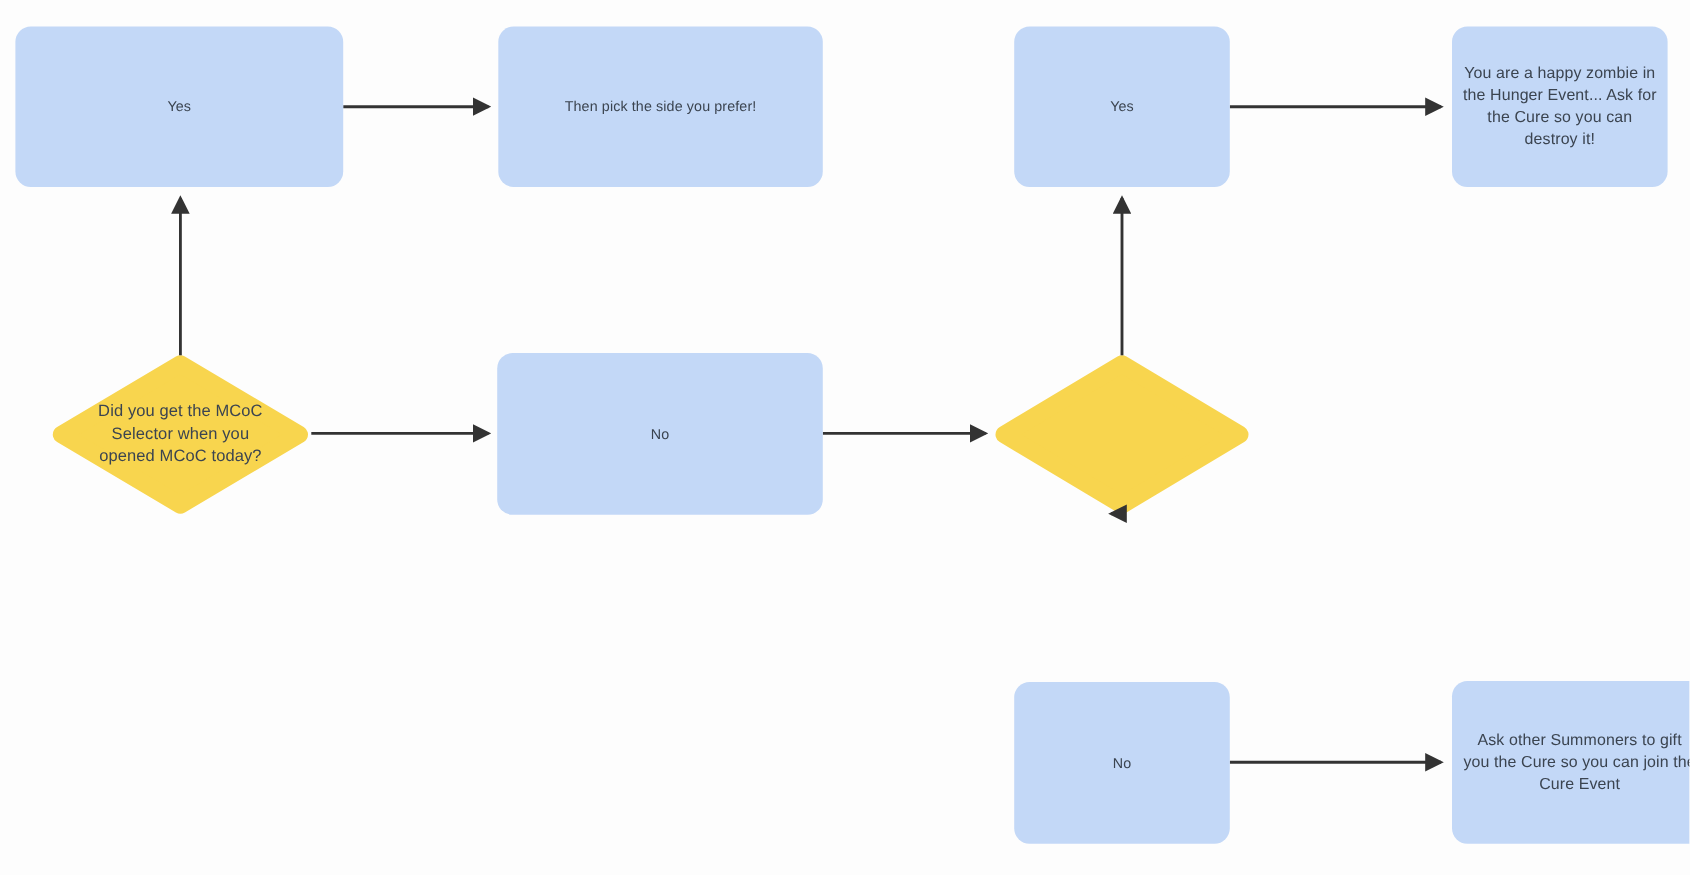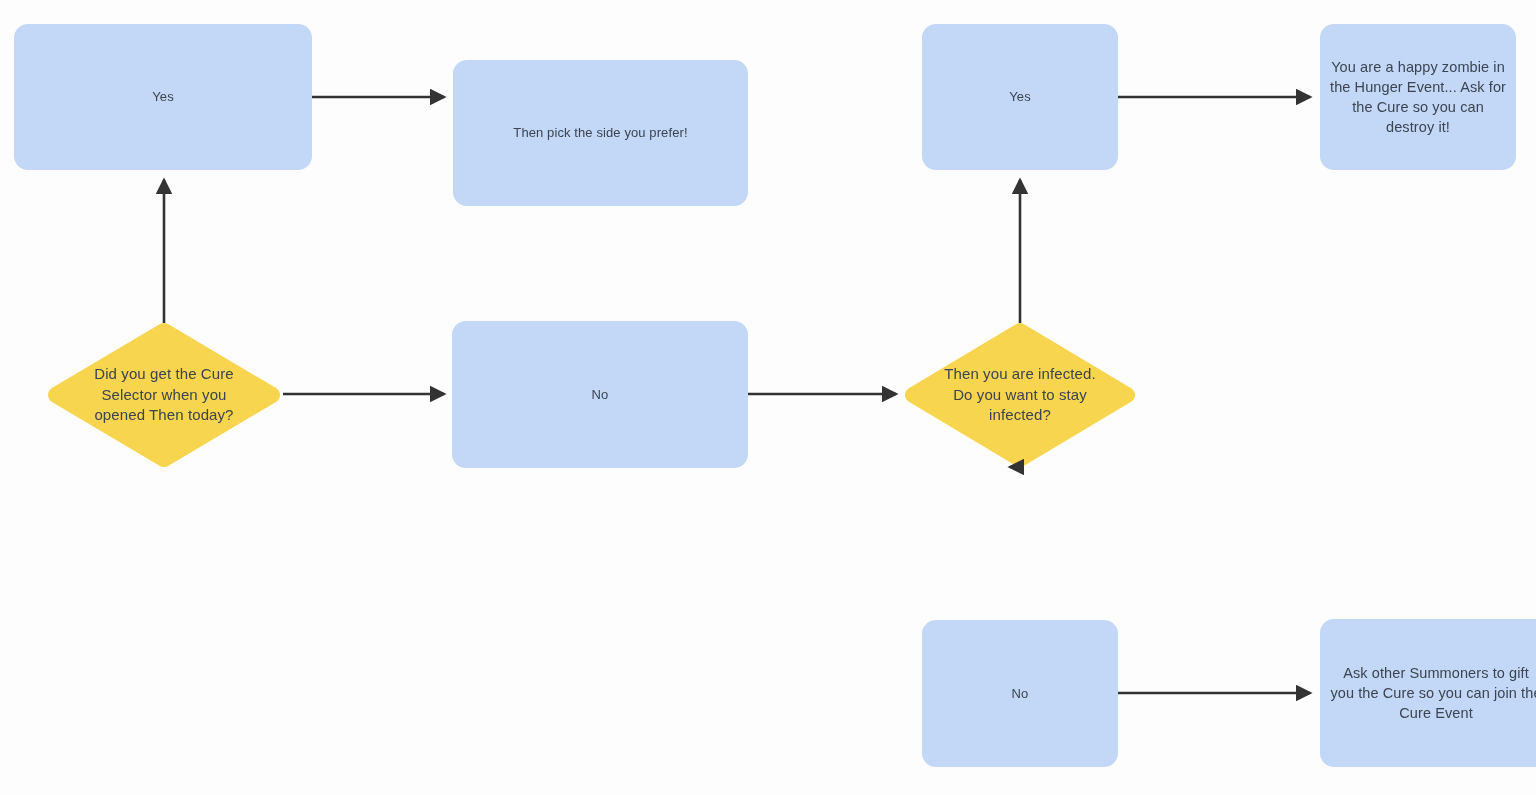--- a/index.html
+++ b/index.html
@@ -62,21 +62,21 @@
     <line class="edge" x1="1020" y1="323" x2="1020" y2="180" marker-end="url(#ah)"></line>
     <line class="edge" x1="1118" y1="97" x2="1310" y2="97" marker-end="url(#ah)"></line>
     <line class="edge" x1="1020" y1="467" x2="1010" y2="467" marker-end="url(#ah)"></line>
     <line class="edge" x1="1118" y1="693" x2="1310" y2="693" marker-end="url(#ah)"></line>
   </svg>
 
   <div class="node process" style="left:14px;top:24px;width:298px;height:146px;">
     <span>Yes</span>
   </div>
 
-  <div class="node process" style="left:453px;top:24px;width:295px;height:146px;margin-top:36px;">
+  <div class="node process" style="left:453px;top:24px;width:295px;height:146px;">
     <span>Then pick the side you prefer!</span>
   </div>
 
   <div class="node process" style="left:452px;top:321px;width:296px;height:147px;">
     <span>No</span>
   </div>
 
   <div class="node process" style="left:922px;top:24px;width:196px;height:146px;">
     <span>Yes</span>
   </div>
@@ -87,20 +87,17 @@
 
   <div class="node process" style="left:922px;top:620px;width:196px;height:147px;">
     <span>No</span>
   </div>
 
   <div class="node process small-text" style="left:1320px;top:619px;width:232px;height:148px;">
     <span>Ask other Summoners to gift you the Cure so you can join the Cure Event</span>
   </div>
 
   <div class="node decision-label" style="left:84px;top:330px;width:160px;height:130px;">
-    <span>Did you get the Cure Selector when you opened Then today?</span>
+    <span>Did you get the MCoC Selector when you opened MCoC today?</span>
   </div>
 
-  <div class="node decision-label" style="left:940px;top:330px;width:160px;height:130px;">
-    <span>Then you are infected. Do you want to stay infected?</span>
-  </div>
 
 </div>
 
 </body></html>

